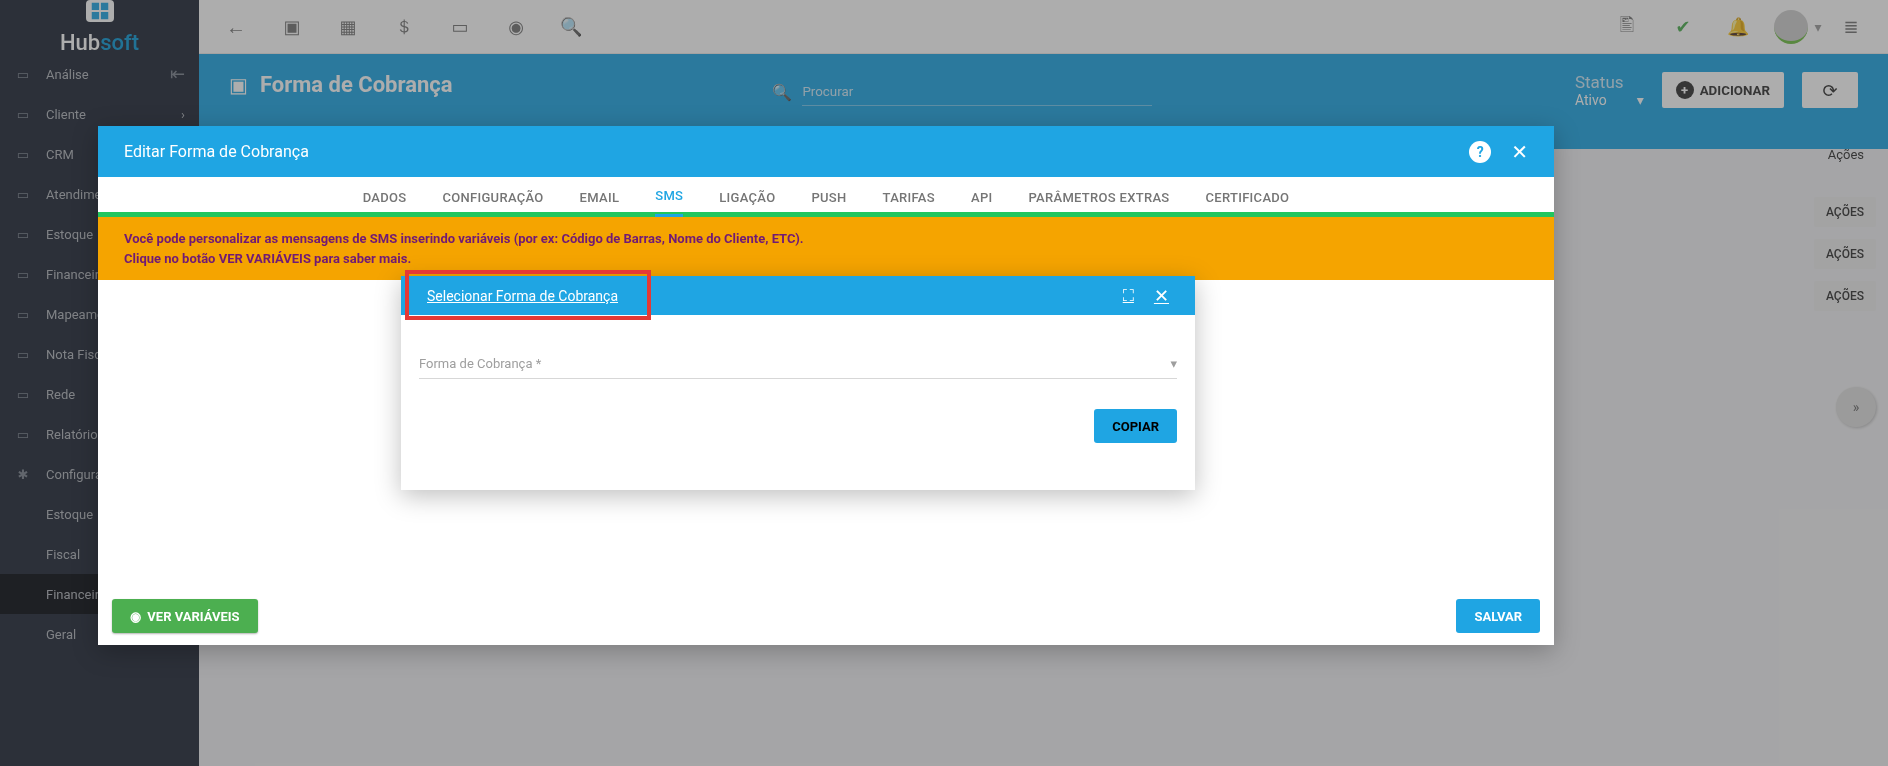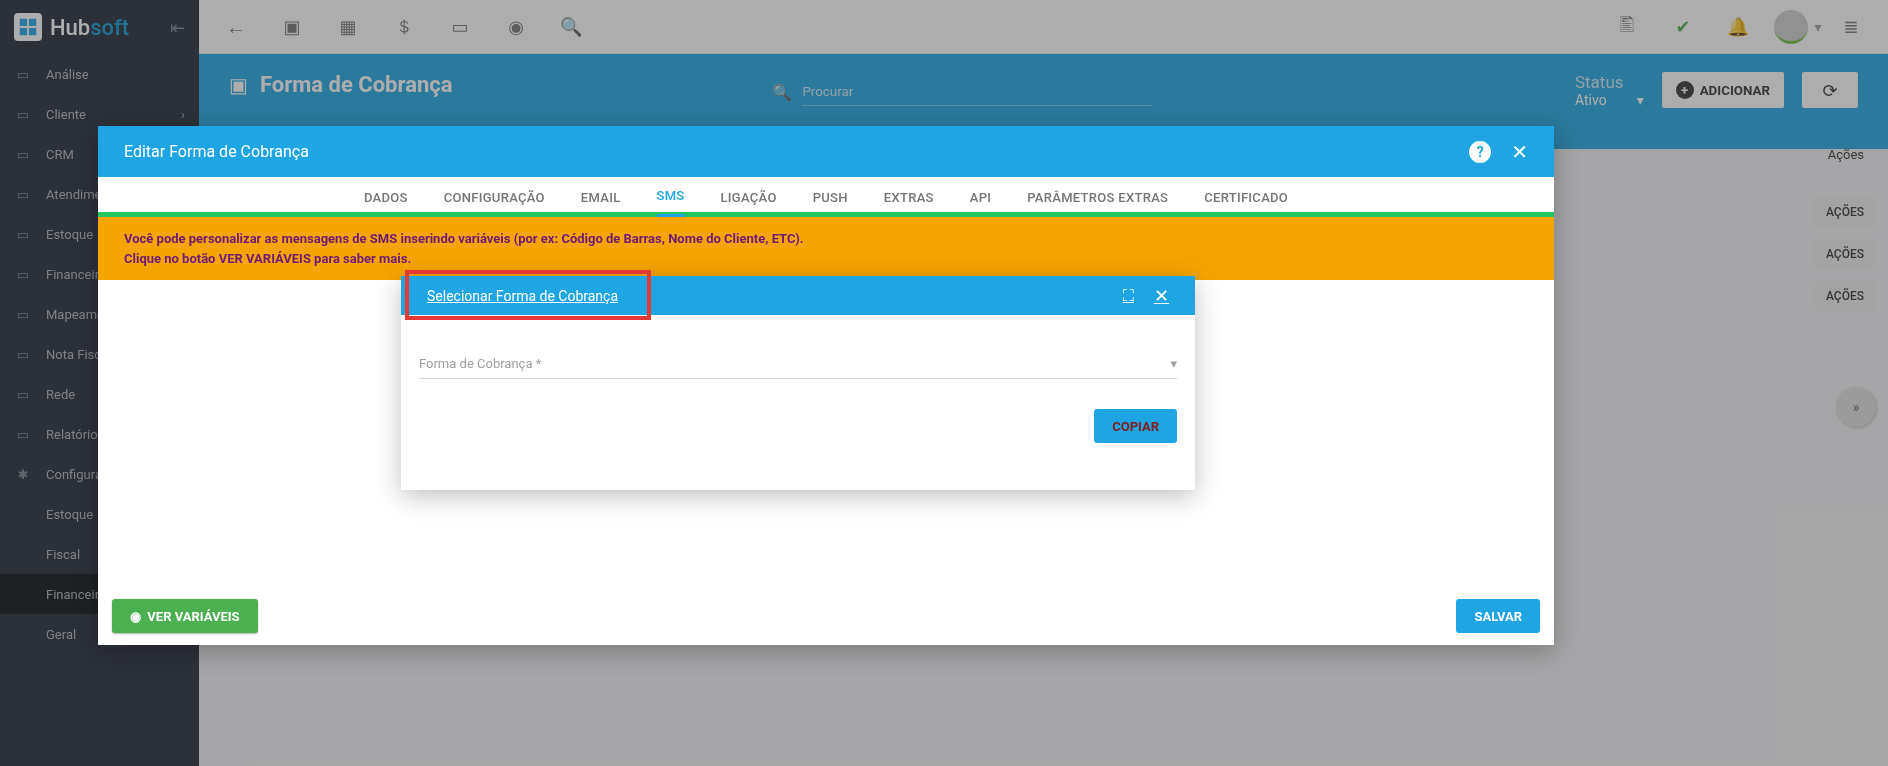--- a/index.html
+++ b/index.html
@@ -1,21 +1,21 @@
 <!DOCTYPE html>
 <html><head>
 <meta charset="utf-8">
 <style>
   * { box-sizing: border-box; margin: 0; padding: 0; font-family: Roboto, Arial, sans-serif; }
   body { background: #f2f2f4; font-size: 14px; color: #4a4a4a; overflow: hidden; }
   .app { position: relative; width: 1888px; height: 766px; }
 
   
   .sidebar { position: absolute; left: 0; top: 0; width: 199px; height: 766px; background: #212838; color: #b2b6bc; z-index: 5;}
-  .logo { height: 54px; display: flex; align-items: center; gap: 8px; padding: 0 14px; background:#212838;}
+  .logo { height: 54px; display: flex; align-items: center; gap: 8px; padding: 0 14px; background:#212838;flex-direction:column;}
   .logo-mark { width: 28px; height: 28px; background: #fff; border-radius: 4px; display:flex; align-items:center; justify-content:center;}
   .logo-mark svg { width:22px; height:22px;}
   .logo-text { font-size: 22px; font-weight: 500; color: #fff;}
   .logo-text .soft { color:#0f9ad6;}
   .logo-collapse { margin-left:auto; color:#7d8490;}
   .side-item { display:flex; align-items:center; gap:14px; height:40px; padding:0 14px; font-size:13px; cursor:pointer;}
   .side-item .ico{ width:18px; text-align:center; color:#7d8490;}
   .side-item.sub{ padding-left:46px; height:40px;}
   .side-item.active{ background:#0a0d14;}
 
@@ -67,21 +67,21 @@
   .btn-var{ background:#4caf50; color:#fff; box-shadow:0 1px 2px rgba(0,0,0,.3);}
   .btn-save{ background:#1fa5e3; color:#fff; margin-left:auto;}
   
   
   .d2{ left:401px; top:276px; width:794px; height:214px; z-index:30;}
   .d2 .d-header{ height:39px; font-size:14px;text-decoration:underline;}
   .red-box{ position:absolute; left:405px; top:270px; width:246px; height:50px; border:4px solid #e53935; z-index:40; pointer-events:none;}
   .d2-body{ padding:34px 18px 10px 18px;}
   .field-line{ border:none; border-bottom:1px solid #d7d7d7; height:30px; display:flex; align-items:center; justify-content:space-between; color:#9e9e9e; font-size:13px;}
   .d2-footer{ display:flex; justify-content:flex-end; padding:20px 18px 0 18px;}
-  .btn-copy{ background:#1fa5e3; color:#7f1d1d;}
+  .btn-copy{ background:#1fa5e3; color:#000000;}
   
   .help-circle{ width:22px;height:22px;border-radius:50%;background:#fff;color:#1fa5e3;display:flex;align-items:center;justify-content:center;font-weight:700;font-size:14px;}
   .close-x{ font-size:20px; line-height:1;}
   
   svg{ width:1em; height:1em;}
   .ico18{ font-size:18px;}
   .ico16{ font-size:16px;}
   .ico20{ font-size:20px;}
 </style>
 </head>
@@ -248,21 +248,21 @@
         <span class="close-x">✕</span>
       </div>
     </div>
     <div class="tabs">
       <div class="tab">DADOS</div>
       <div class="tab">CONFIGURAÇÃO</div>
       <div class="tab">EMAIL</div>
       <div class="tab active">SMS</div>
       <div class="tab">LIGAÇÃO</div>
       <div class="tab">PUSH</div>
-      <div class="tab">EXTRAS</div>
+      <div class="tab">TARIFAS</div>
       <div class="tab">API</div>
       <div class="tab">PARÂMETROS EXTRAS</div>
       <div class="tab">CERTIFICADO</div>
     </div>
     <div class="alert-bar">
       <div>Você pode personalizar as mensagens de SMS inserindo variáveis (por ex: Código de Barras, Nome do Cliente, ETC).</div>
       <div>Clique no botão VER VARIÁVEIS para saber mais.</div>
     </div>
     <div class="d1-body"></div>
     <div class="d-footer">

